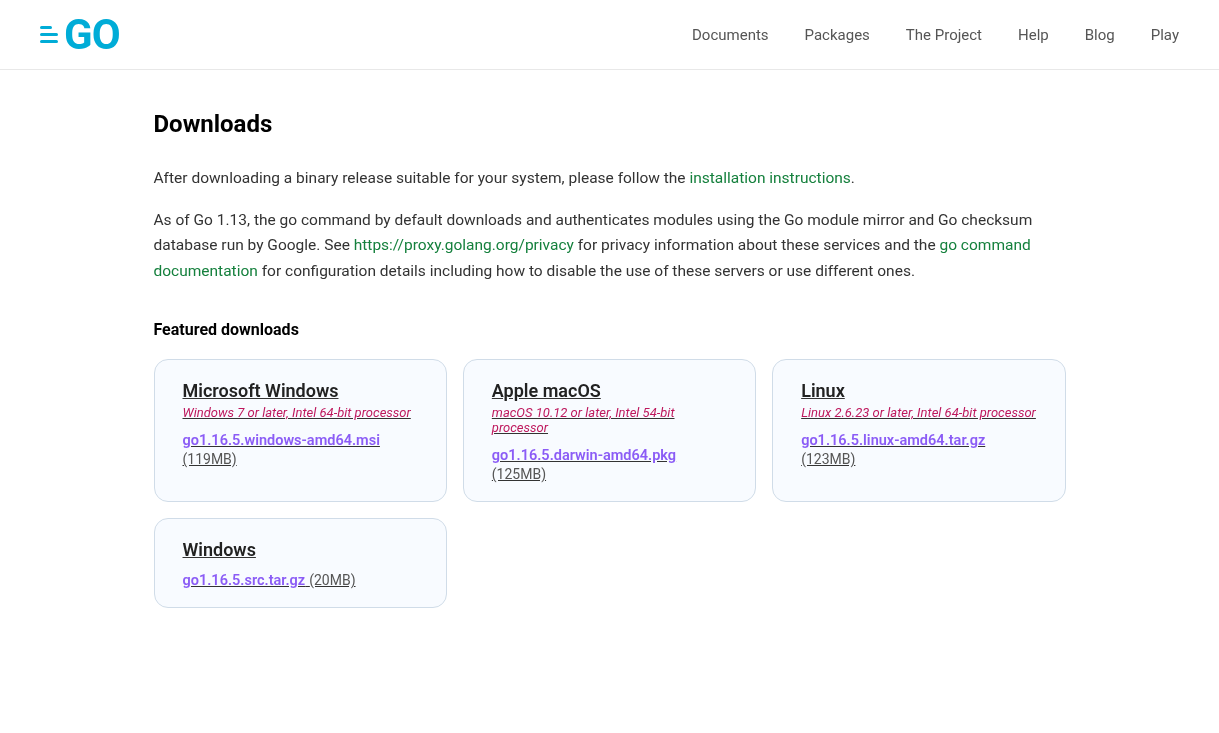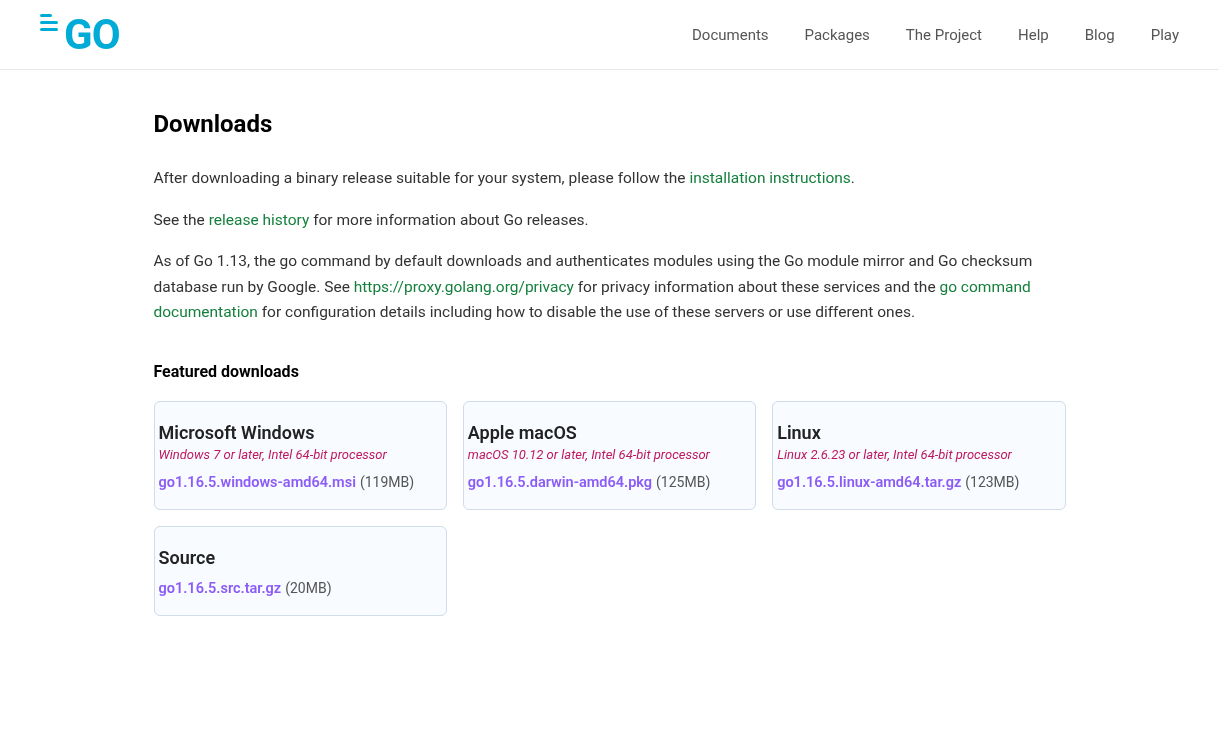--- a/index.html
+++ b/index.html
@@ -18,20 +18,21 @@
       border-bottom: 1px solid #e8e8e8;
     }
     .logo {
       display: flex;
       align-items: center;
       gap: 8px;
       text-decoration: none;
     }
     .go-logo {
       display: flex;
+      align-items: center;
     }
     .go-lines {
       display: flex;
       flex-direction: column;
       gap: 4px;
       margin-right: 6px;
     }
     .go-line {
       width: 18px;
       height: 3px;
@@ -85,23 +86,24 @@
       color: #000;
     }
     .downloads-grid {
       display: grid;
       grid-template-columns: repeat(3, 1fr);
       gap: 16px;
       margin-bottom: 16px;
     }
     .download-card {
       border: 1px solid #d0dce8;
-      border-radius: 6px;
-      padding: 20px 4px 18px;
+      border-radius: 14px;
+      padding: 20px 28px 18px;
       background: #f8fbff;
+      text-decoration: underline;
     }
     .download-card.source-card {
       grid-column: 1;
     }
     .download-card-title {
       font-size: 18px;
       font-weight: 600;
       color: #222;
       margin-bottom: 4px;
     }
@@ -152,54 +154,51 @@
 </header>
 
 <main>
   <h1>Downloads</h1>
 
   <p class="intro-text">
     <span>After downloading a binary release suitable for your system, please follow the </span><a class="link" href="#">installation instructions</a><span>.</span>
   </p>
 
 
-  <p class="intro-text">
-    <span>See the </span><a class="link" href="#">release history</a><span> for more information about Go releases.</span>
-  </p>
 
   <p class="intro-text">
     <span>As of Go 1.13, the go command by default downloads and authenticates modules using the Go module mirror and Go checksum database run by Google. See </span><a class="link" href="#">https://proxy.golang.org/privacy</a><span> for privacy information about these services and the </span><a class="link" href="#">go command documentation</a><span> for configuration details including how to disable the use of these servers or use different ones.</span>
   </p>
 
   <h2>Featured downloads</h2>
 
   <div class="downloads-grid">
     <div class="download-card">
       <div class="download-card-title">Microsoft Windows</div>
       <div class="download-card-subtitle">Windows 7 or later, Intel 64-bit processor</div>
       <a class="download-link" href="#">go1.16.5.windows-amd64.msi</a>
       <span class="download-size">(119MB)</span>
     </div>
 
     <div class="download-card">
       <div class="download-card-title">Apple macOS</div>
-      <div class="download-card-subtitle">macOS 10.12 or later, Intel 64-bit processor</div>
+      <div class="download-card-subtitle">macOS 10.12 or later, Intel 54-bit processor</div>
       <a class="download-link" href="#">go1.16.5.darwin-amd64.pkg</a>
       <span class="download-size">(125MB)</span>
     </div>
 
     <div class="download-card">
       <div class="download-card-title">Linux</div>
       <div class="download-card-subtitle">Linux 2.6.23 or later, Intel 64-bit processor</div>
       <a class="download-link" href="#">go1.16.5.linux-amd64.tar.gz</a>
       <span class="download-size">(123MB)</span>
     </div>
   </div>
 
   <div class="source-row">
     <div class="download-card source-card">
-      <div class="download-card-title">Source</div>
+      <div class="download-card-title">Windows</div>
       <div class="download-card-subtitle"></div>
       <a class="download-link" href="#">go1.16.5.src.tar.gz</a>
       <span class="download-size">(20MB)</span>
     </div>
   </div>
 </main>
 
 </body></html>

